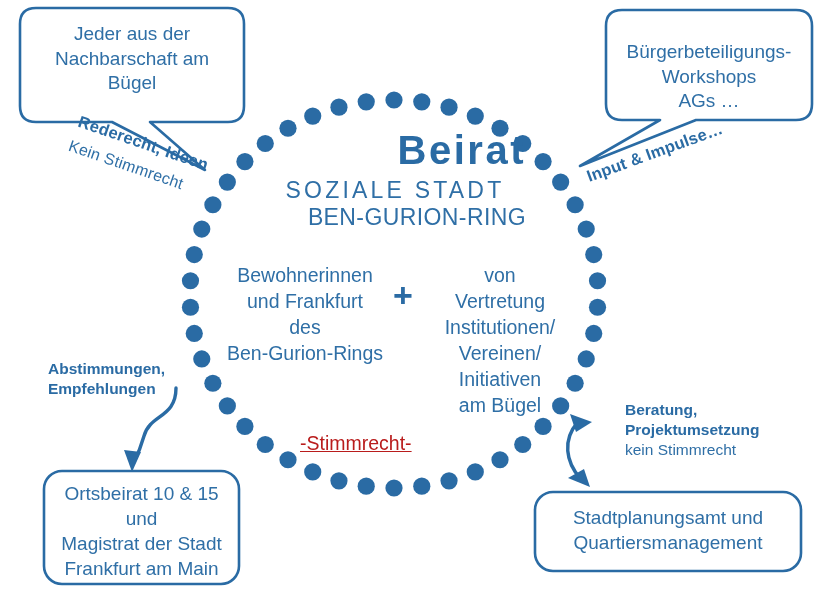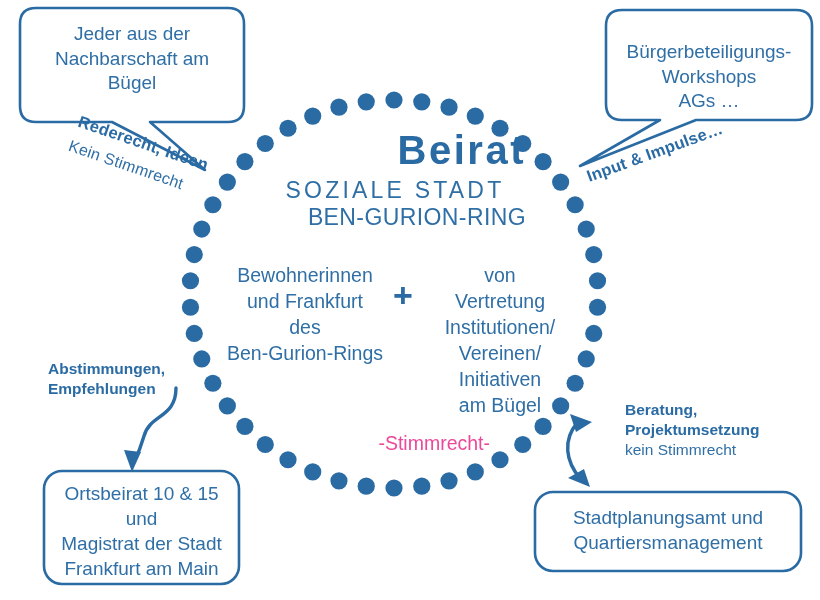--- a/index.html
+++ b/index.html
@@ -31,21 +31,21 @@
   #title-soziale{
     font-size:23px;letter-spacing:3.2px;text-align:center;color:#2f6fa6;
   }
   #title-bgr{
     font-size:23px;letter-spacing:0.4px;text-align:right;color:#2f6fa6;
   }
 
   
   .col{font-size:19.5px;line-height:1.33;text-align:center;color:#2f6fa6;}
   #plus{font-size:34px;font-weight:bold;color:#2a6ba4;text-align:center;}
-  #stimmrecht{font-size:19.5px;text-align:right;color:#ec4899;}
+  #stimmrecht{font-size:19.5px;text-align:left;color:#b91c1c;text-decoration:underline;}
 
   
   .rot-cap{position:absolute;transform-origin:0 0;white-space:nowrap;}
   .cap-bold{font-weight:bold;font-size:16.5px;color:#2a6ba4;letter-spacing:.2px;}
   .cap-reg{font-size:16px;color:#2f6fa6;letter-spacing:.2px;}
 
   
   .side-cap{position:absolute;color:#2a6ba4;}
   .side-cap .b{font-weight:bold;font-size:15.5px;display:block;line-height:1.28;}
   .side-cap .r{font-weight:normal;font-size:15.5px;display:block;line-height:1.28;color:#2f6fa6;}

